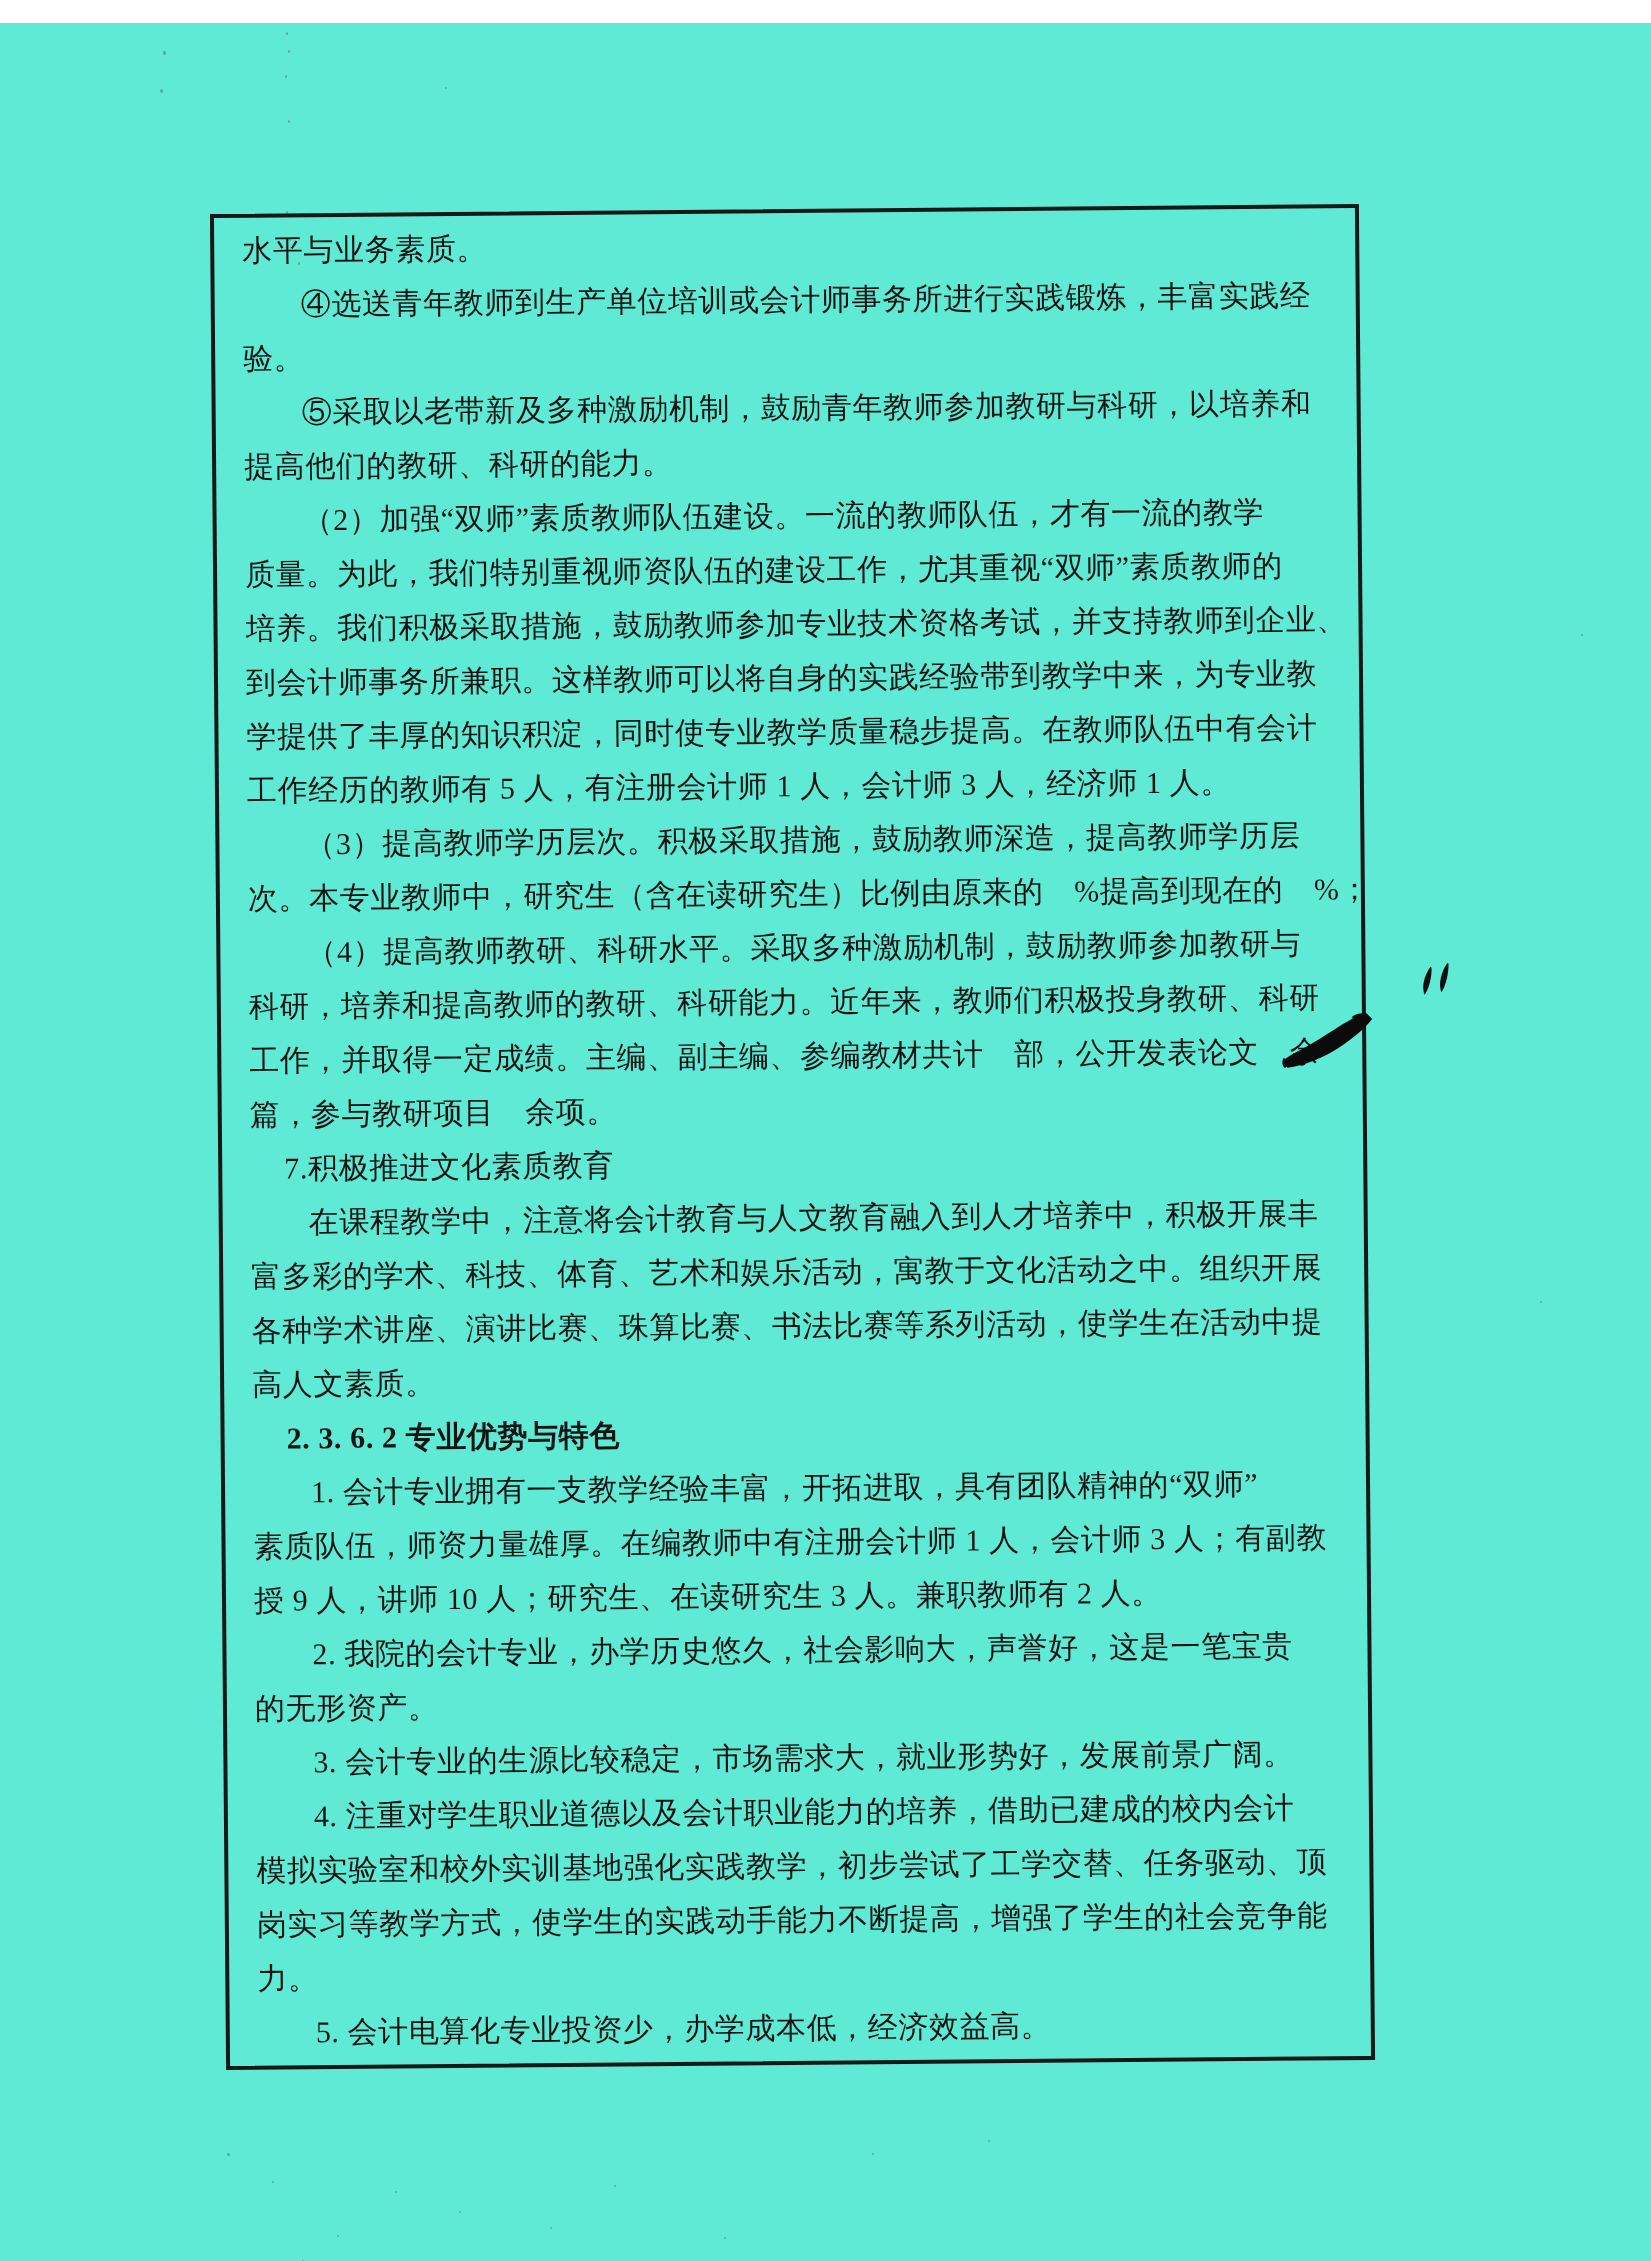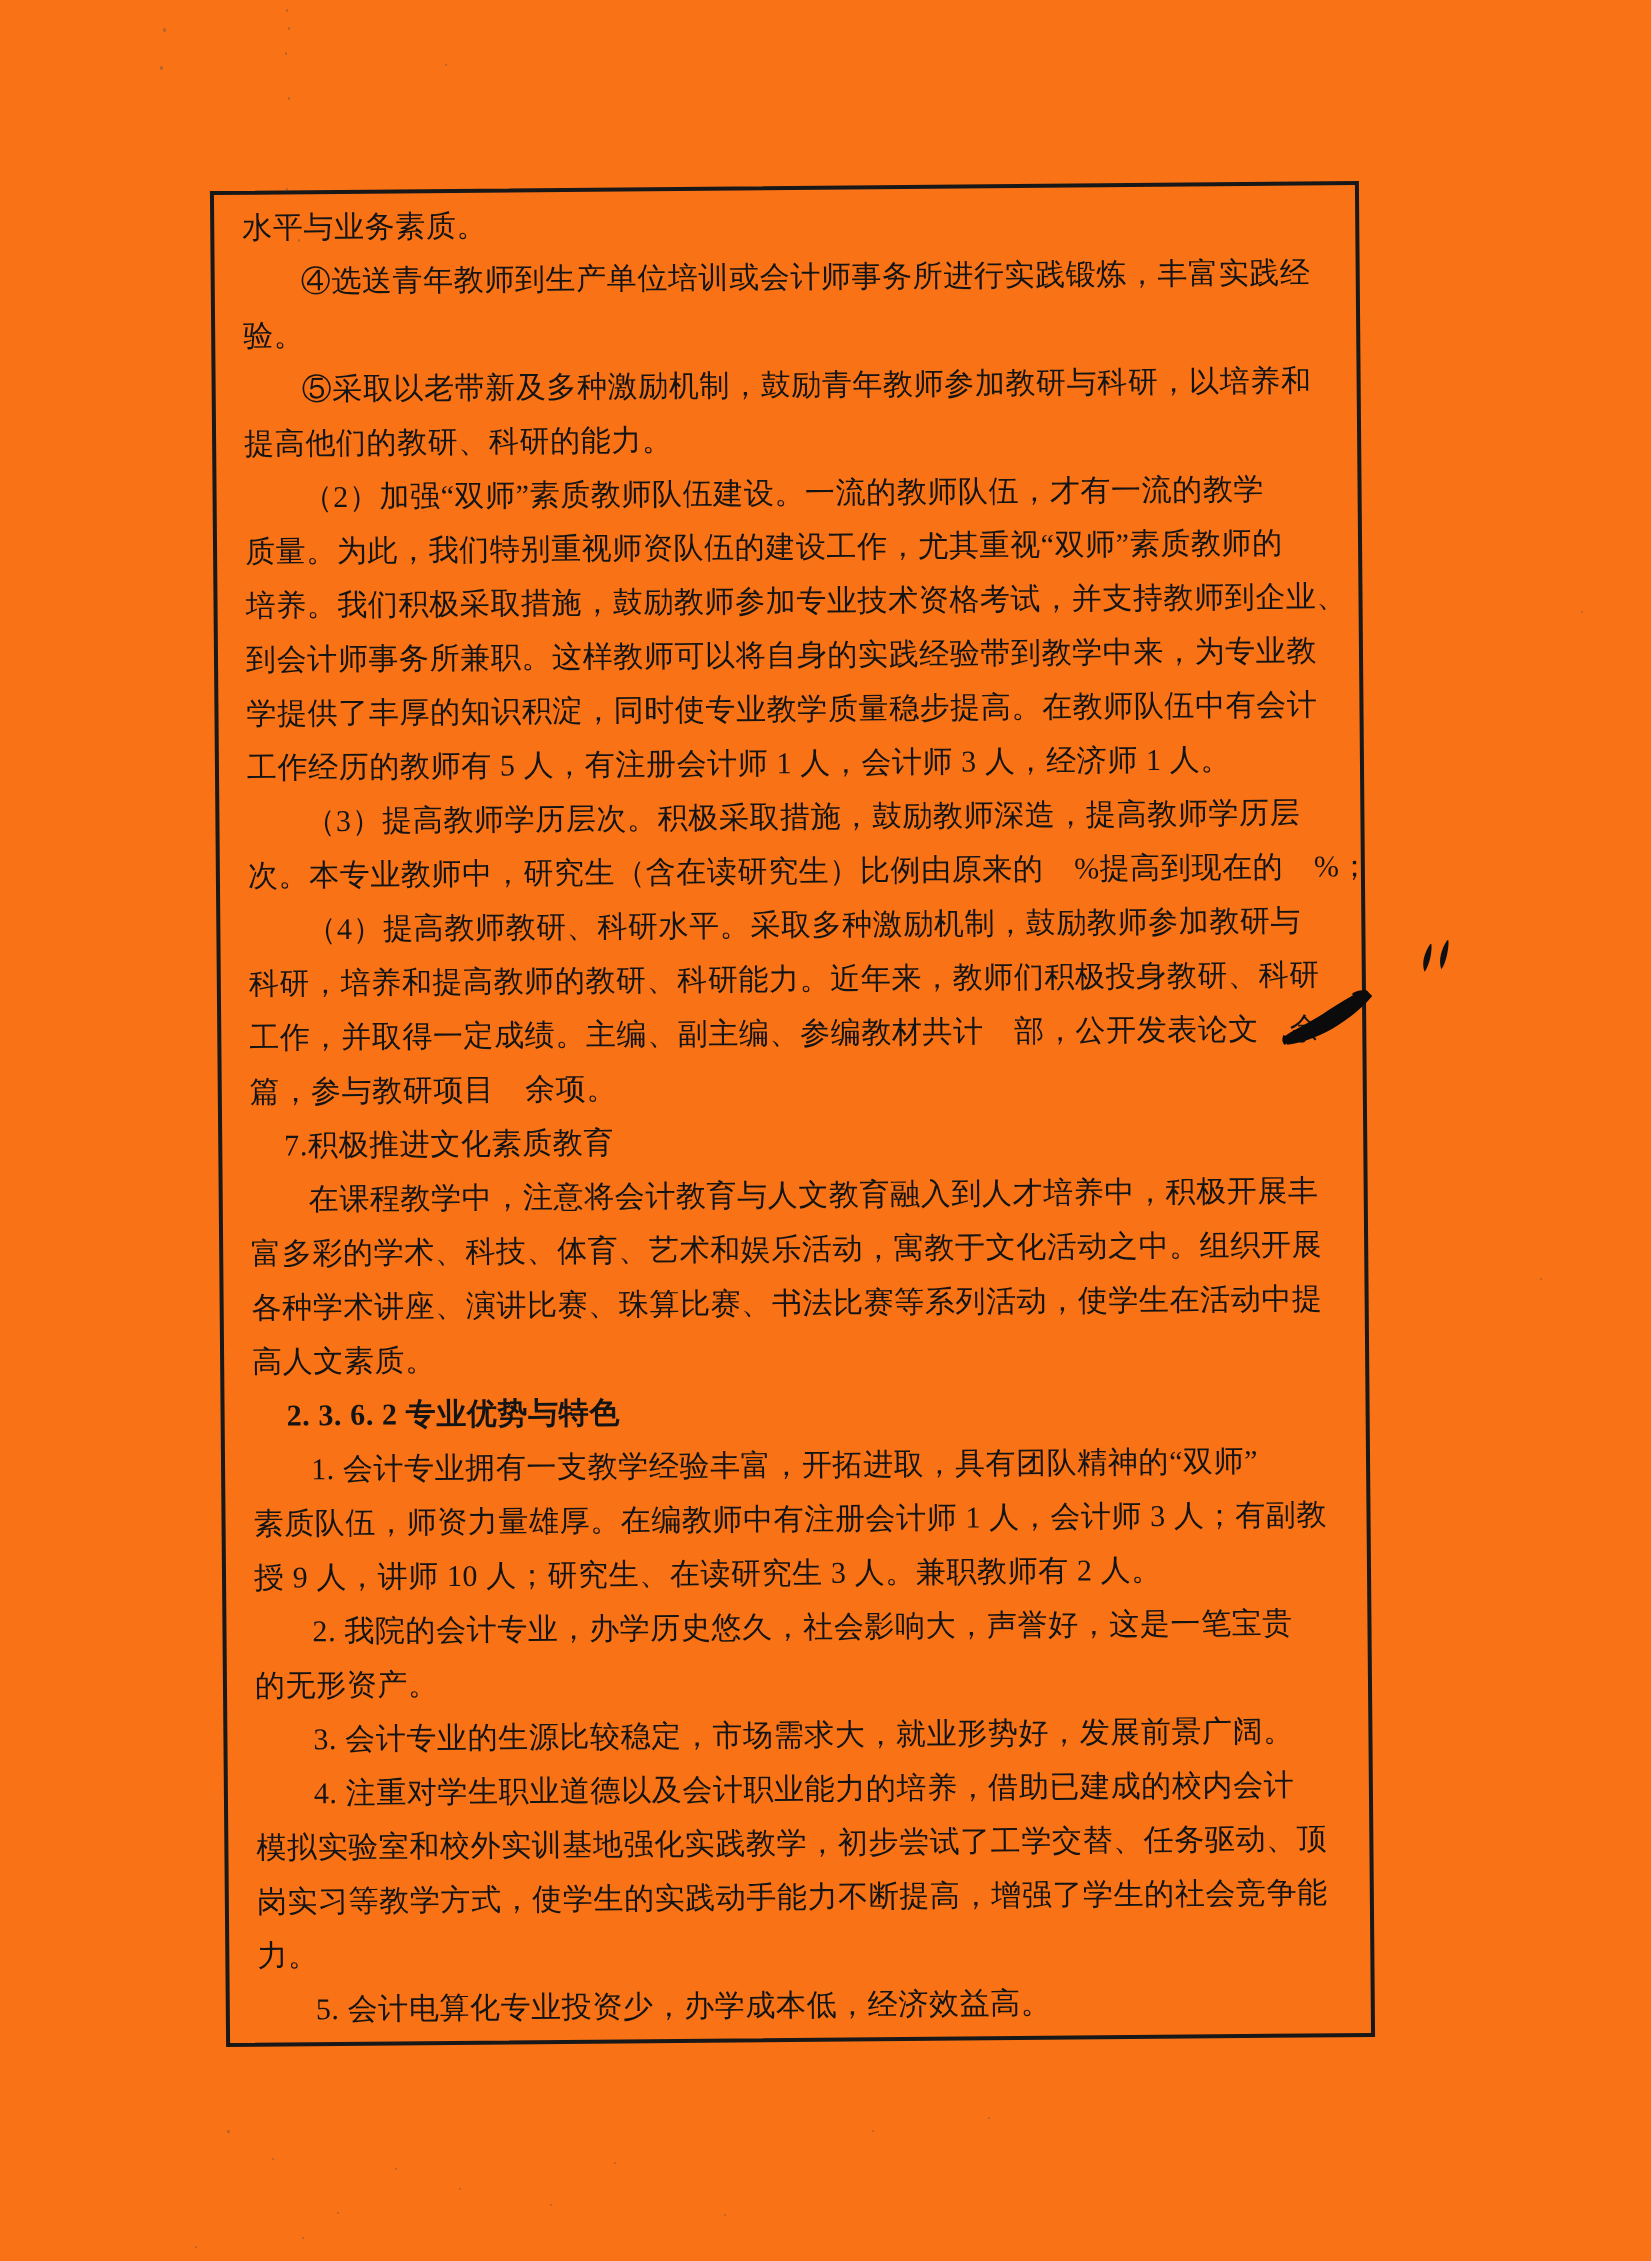--- a/index.html
+++ b/index.html
@@ -10,21 +10,22 @@
   body {
     width: 1651px;
     height: 2261px;
     position: relative;
     overflow: hidden;
     font-family: "Liberation Serif", "DejaVu Serif", serif;
   }
   .page {
     position: absolute;
     inset: 0;
-    background: #f97316;
+    background: #5eead4;
+    margin-top: 23px;
   }
   
   .doc-frame {
     position: absolute;
     left: 218px;
     top: 186px;
     width: 1149px;
     height: 1856px;
     border: 4.5px solid #181818;
     box-sizing: border-box;

